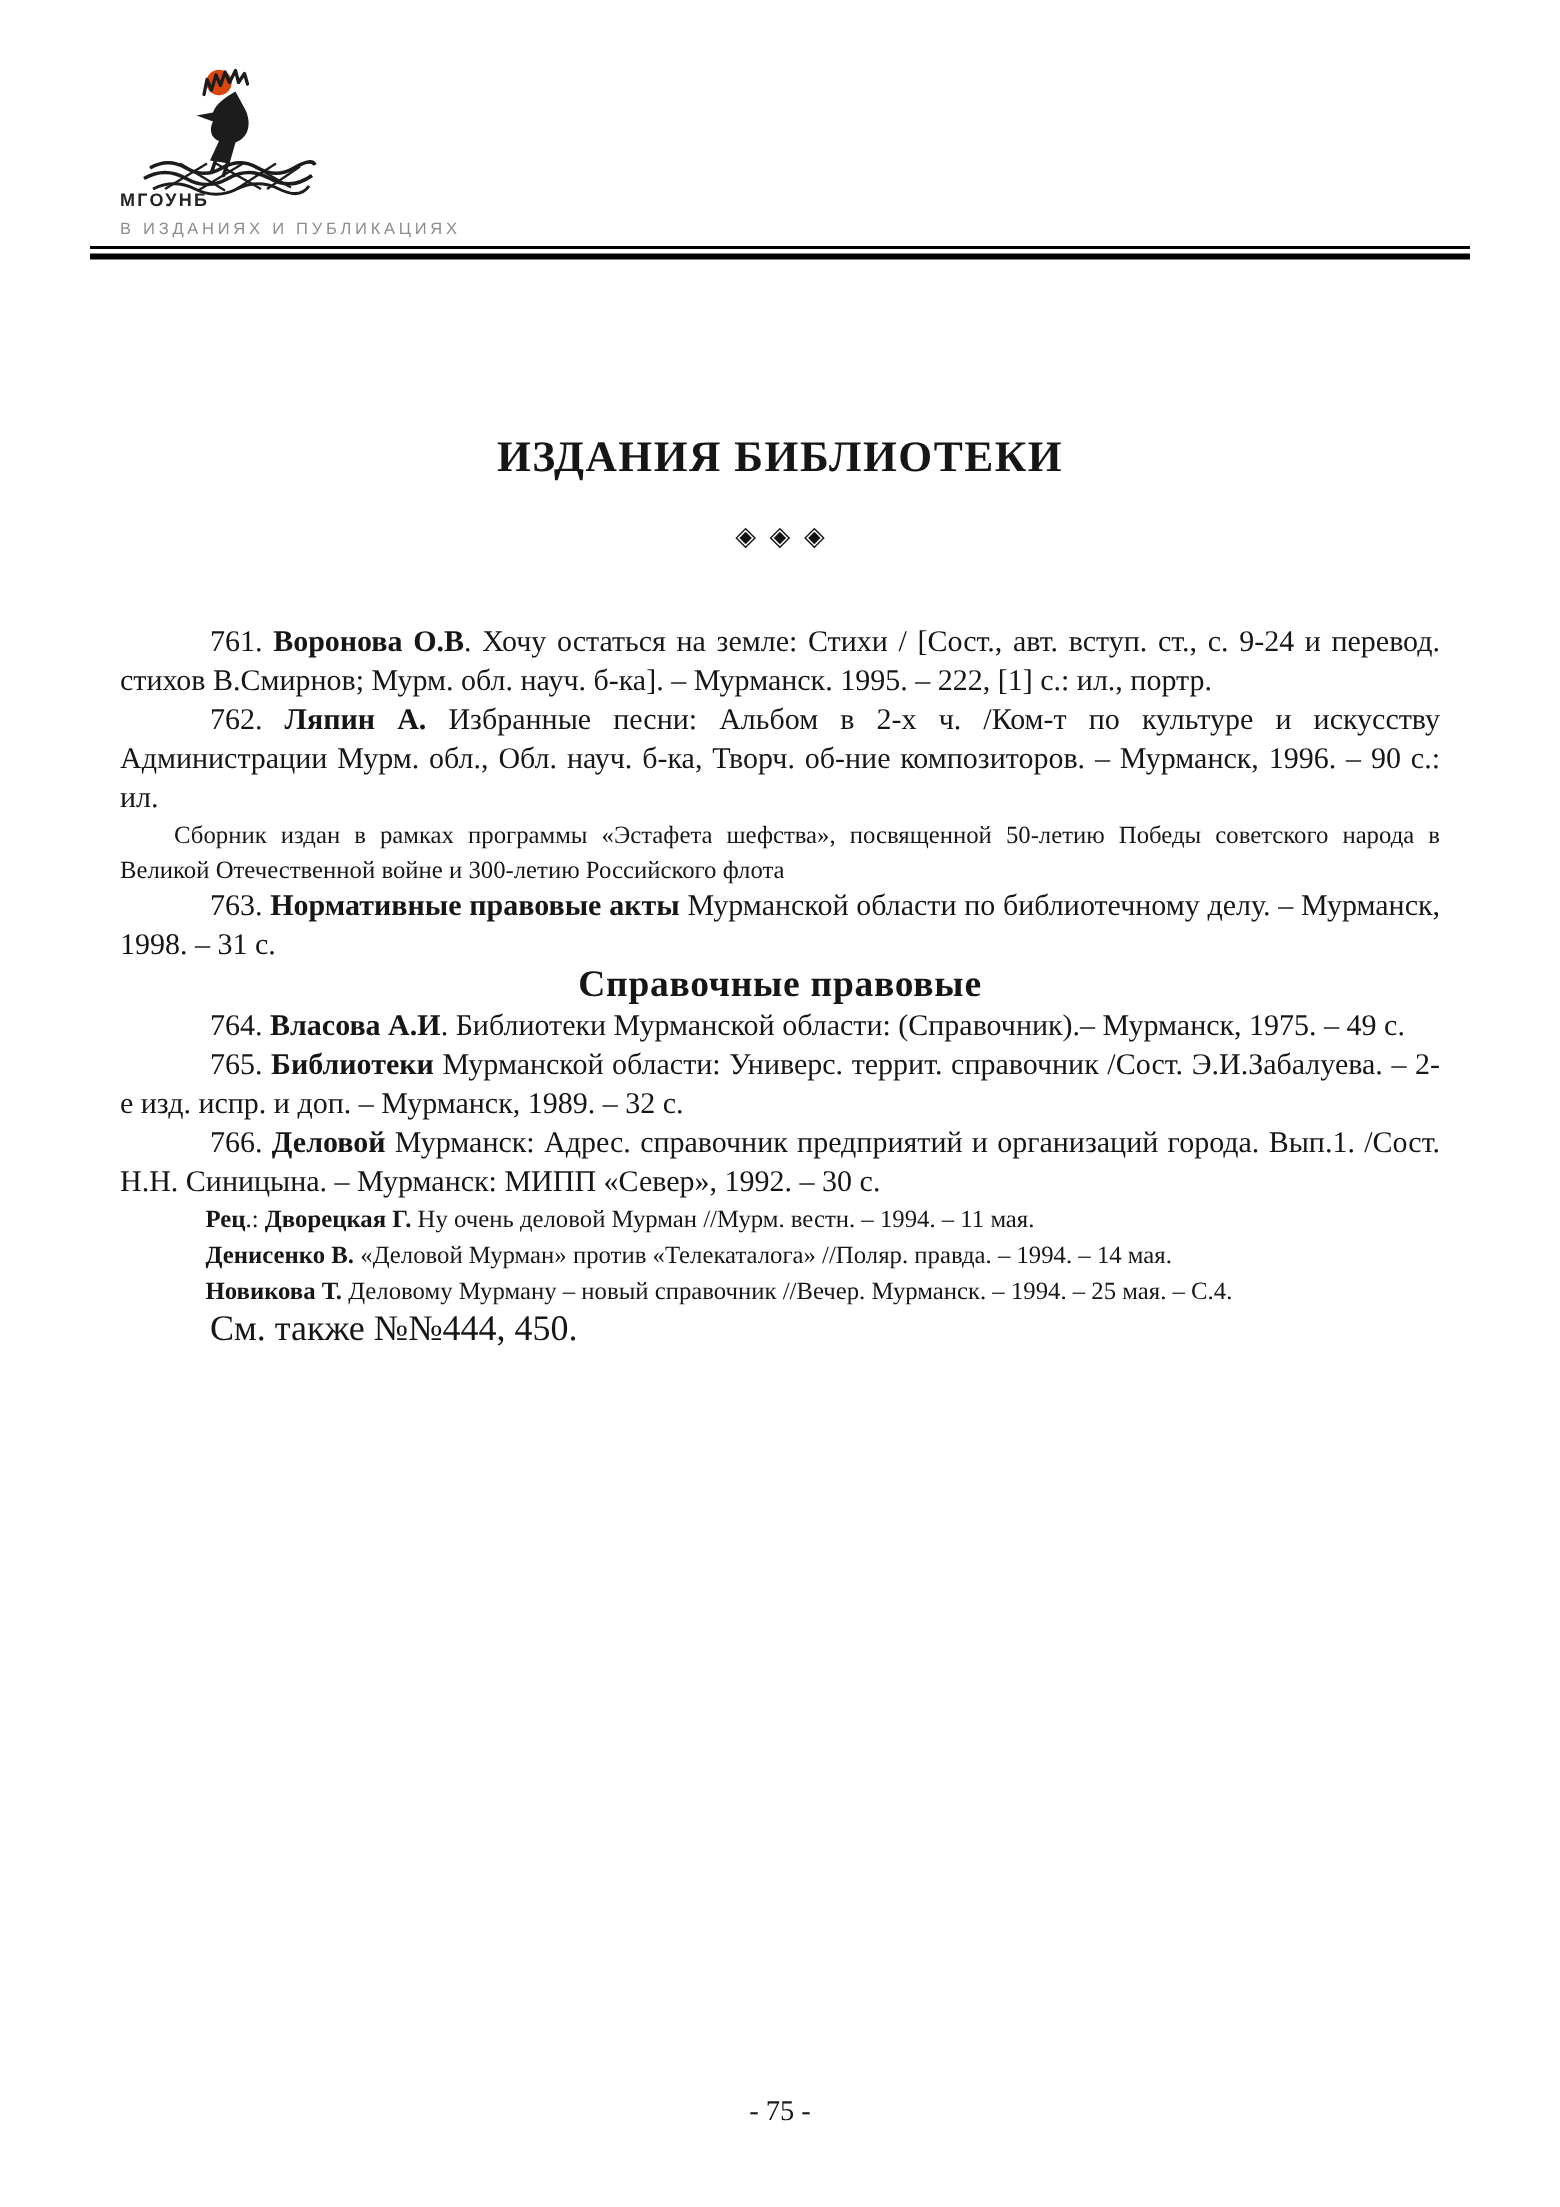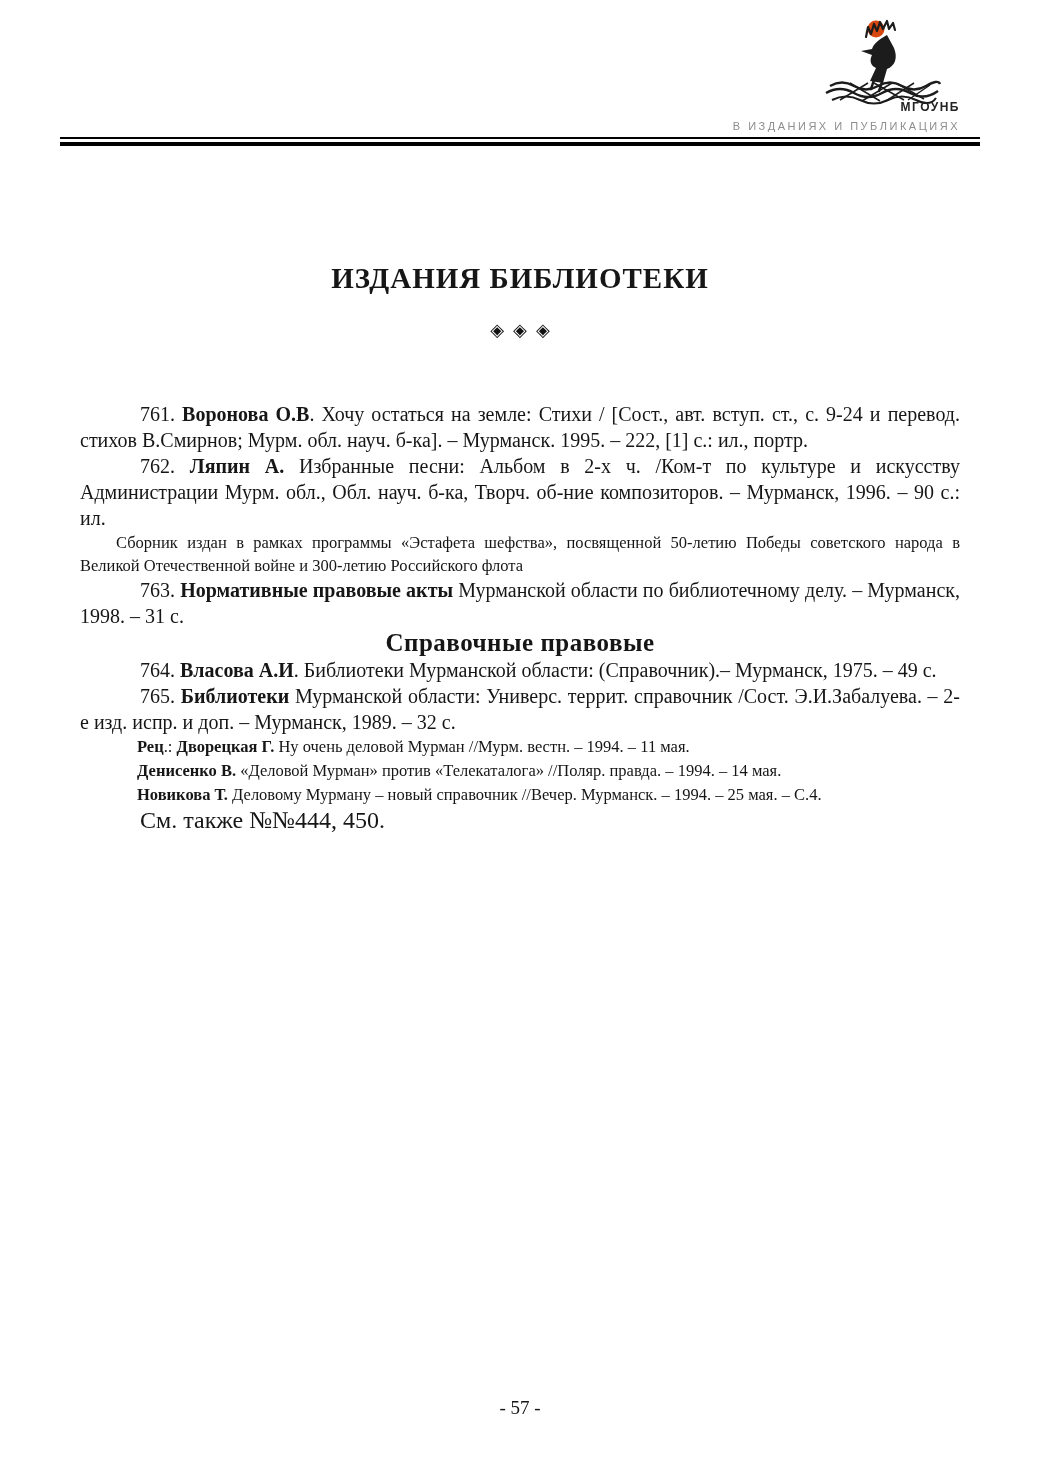--- a/index.html
+++ b/index.html
@@ -7,21 +7,21 @@
     width:1040px; height:1471px;
     background:#ffffff;
     font-family:"Liberation Serif", serif;
     color:#161616;
     position:relative;
     overflow:hidden;
   }
   .page { padding:0 80px; }
 
   
-  .header { text-align:right; padding-top:14px; }
+  .header { text-align:left; padding-top:40px; }
   .logo-wrap { display:inline-block; line-height:0; }
   .logo-abbr {
     font-family:"Liberation Sans", sans-serif;
     font-weight:bold; font-size:12px; letter-spacing:1.5px;
     color:#232323; line-height:14px; margin-top:-6px;
   }
   .header-sub {
     font-family:"Liberation Sans", sans-serif;
     font-size:11px; letter-spacing:2.5px;
     color:#8d8d8d; line-height:13px; margin-top:5px;
@@ -37,21 +37,21 @@
   .doc-title {
     text-align:center; font-size:29px; font-weight:bold;
     letter-spacing:1px; margin:116px 0 0 0;
   }
   .ornament {
     text-align:center; font-size:18px; letter-spacing:9px;
     margin-top:24px; color:#111; text-indent:9px;
   }
 
   
-  .doc { margin-top:60px; }
+  .doc { margin-top:47px; }
   .doc p, .doc h2 { margin:0; }
   .blk-entry {
     font-size:20px; line-height:26px;
     text-align:justify; text-indent:60px;
     margin-top:27px;
   }
   .doc > .blk-entry:first-child { margin-top:0; }
   .blk-note {
     font-size:16.5px; line-height:23px;
     text-align:justify; text-indent:36px;
@@ -110,21 +110,22 @@
   <div class="ornament">◈◈◈</div>
 
   <div class="doc">
       <p class="blk-entry"><span>761. </span><span class="bold">Воронова О.В</span><span>. Хочу остаться на земле: Стихи / [Сост., авт. вступ. ст., с. 9-24 и перевод. стихов В.Смирнов; Мурм. обл. науч. б-ка]. – Мурманск. 1995. – 222, [1] с.: ил., портр.</span></p>
       <p class="blk-entry"><span>762. </span><span class="bold">Ляпин А.</span><span> Избранные песни: Альбом в 2-х ч. /Ком-т по культуре и искусству Администрации Мурм. обл., Обл. науч. б-ка, Творч. об-ние композиторов. – Мурманск, 1996. – 90 с.: ил.</span></p>
       <p class="blk-note"><span>Сборник издан в рамках программы «Эстафета шефства», посвященной 50-летию Победы советского народа в Великой Отечественной  войне и 300-летию Российского флота</span></p>
       <p class="blk-entry"><span>763. </span><span class="bold">Нормативные правовые акты</span><span> Мурманской области по библиотечному делу. – Мурманск, 1998. – 31 с.</span></p>
       <h2 class="blk-heading"><span class="bold">Справочные правовые</span></h2>
       <p class="blk-entry"><span>764. </span><span class="bold">Власова А.И</span><span>. Библиотеки Мурманской области: (Справочник).– Мурманск, 1975. – 49 с.</span></p>
       <p class="blk-entry"><span>765. </span><span class="bold">Библиотеки</span><span> Мурманской области: Универс. террит. справочник /Сост. Э.И.Забалуева. – 2-е изд. испр. и доп. – Мурманск, 1989. – 32 с.</span></p>
+      <p class="blk-entry"><span>766. </span><span class="bold">Деловой</span><span> Мурманск: Адрес. справочник предприятий и организаций города. Вып.1. /Сост. Н.Н. Синицына. – Мурманск: МИПП «Север», 1992. – 30 с.</span></p>
       <p class="blk-review"><span class="bold">Рец</span><span>.: </span><span class="bold">Дворецкая Г.</span><span> Ну очень деловой Мурман  //Мурм. вестн. – 1994. – 11 мая.</span></p>
       <p class="blk-review"><span class="bold">Денисенко В.</span><span> «Деловой Мурман» против «Телекаталога» //Поляр. правда. – 1994. – 14 мая.</span></p>
       <p class="blk-review"><span class="bold">Новикова Т.</span><span> Деловому Мурману – новый справочник //Вечер. Мурманск. – 1994. – 25 мая. – С.4.</span></p>
       <p class="blk-seealso"><span>См. также №№444, 450.</span></p>
     </div>
 
 </div>
 
-<div class="footer">- 57 -</div>
+<div class="footer">- 75 -</div>
 
 </body></html>

